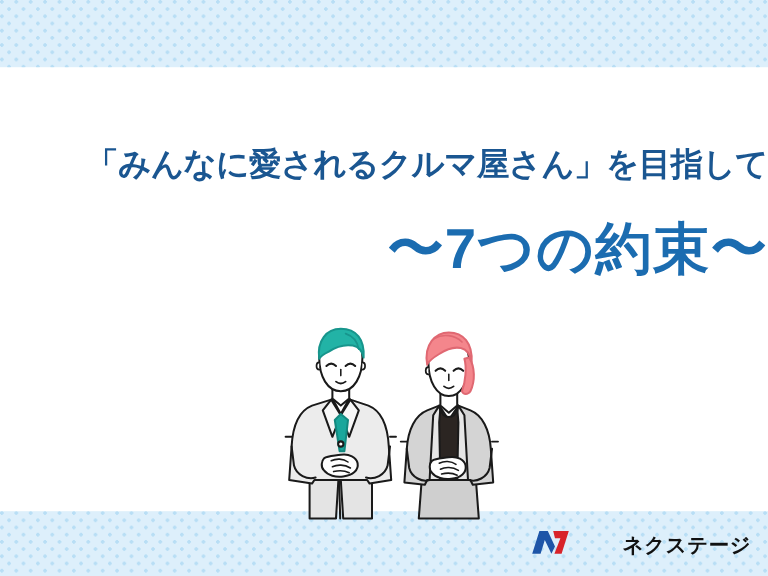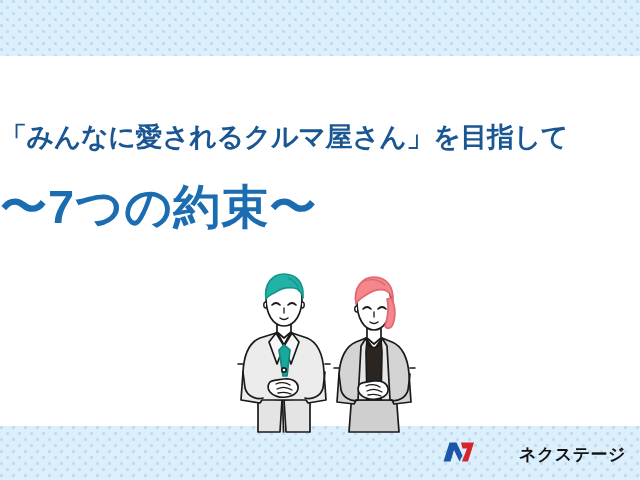--- a/index.html
+++ b/index.html
@@ -37,21 +37,21 @@
   }
   #band-top    { top: 0;    height: 56px; }
   #band-bottom { top: 426px; height: 54px; }
 
   
   #headline {
     position: absolute;
     left: 0;
     top: 118px;
     width: 640px;
-    text-align: left;
+    text-align: right;
     z-index: 5;
   }
   #line1 {
     display: block;
     font-size: 27px;
     line-height: 38px;
     font-weight: 700;
     letter-spacing: -0.4px;
     color: #1a5691;
     white-space: nowrap;

